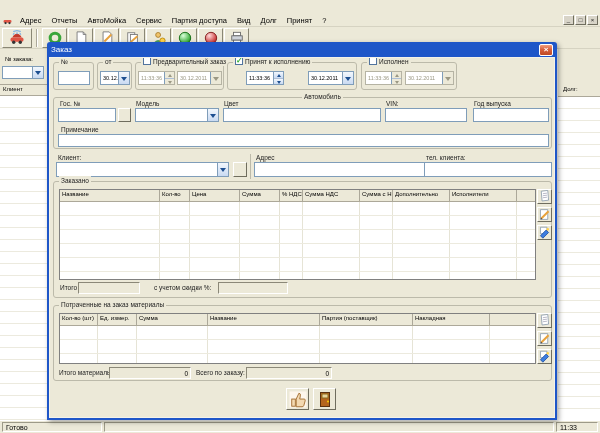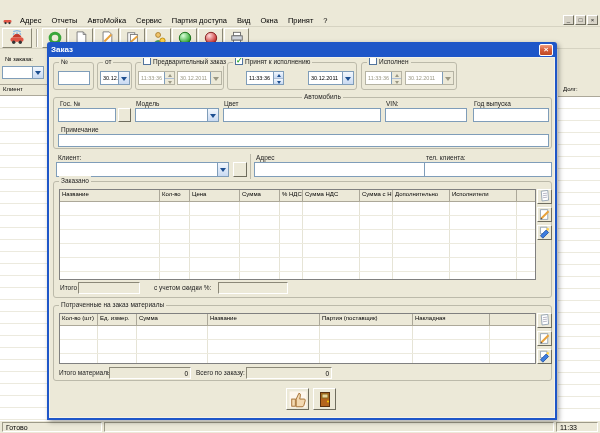--- a/index.html
+++ b/index.html
@@ -42,21 +42,21 @@
   .statusbar{position:absolute;left:0;bottom:0;width:600px;height:13px;box-sizing:border-box;
              background:#ece9d8;border-top:1px solid #fff;display:flex;align-items:stretch;
              font-size:7px;gap:2px;padding:1px 2px}
   .sb-cell{box-sizing:border-box;border:1px solid;border-color:#9d9a88 #fff #fff #9d9a88;
            padding:0 3px;display:flex;align-items:center}
   .sb-left{width:100px} .sb-fill{flex:1} .sb-right{width:42px}
   
   .dialog{position:absolute;left:47px;top:42px;width:510px;height:378px;box-sizing:border-box;
           background:#1e56c8;border-radius:3px 3px 0 0;padding:0 2px 2px;z-index:10;
           box-shadow:2px 2px 5px rgba(0,0,0,.35)}
-  .dlg-title{height:15px;display:flex;align-items:center;color:#fff;font-size:8px;font-weight:bold;padding:0 2px}
+  .dlg-title{height:15px;display:flex;align-items:center;color:#fff;font-size:8px;font-weight:normal;padding:0 2px}
   .dlg-x{margin-left:auto;width:14px;height:12px;box-sizing:border-box;border:1px solid #fff;border-radius:2px;
          background:linear-gradient(180deg,#f3a astretch,#d75e3c);background:linear-gradient(180deg,#f09c7e,#d7603e 45%,#bd4724);
          color:#fff;font-size:8px;line-height:10px;text-align:center;font-weight:bold;padding:0}
   .dlg-x::after{content:"×"}
   .dlg-content{position:relative;height:361px;background:#ece9d8;overflow:hidden;border:1px solid #f4f2e8;box-sizing:border-box}
   
   .grp{position:absolute;border:1px solid #bcbaaa;border-radius:3px;box-sizing:border-box}
   .cap{position:absolute;top:-6px;left:5px;background:#ece9d8;padding:0 2px;font-size:6.5px;line-height:9px;white-space:nowrap;color:#222}
   .lab{position:absolute;font-size:6.5px;white-space:nowrap;color:#222}
   .inp{position:absolute;box-sizing:border-box;background:#fff;border:1px solid #7f9db9;
@@ -112,21 +112,21 @@
       <circle cx="4.5" cy="12.5" r="2" fill="#333"></circle>
         <circle cx="11.5" cy="12.5" r="2" fill="#333"></circle>
     </svg>
     <span id="menu-items" style="display:flex">
         <span class="menu-item">Адрес</span>
         <span class="menu-item">Отчеты</span>
         <span class="menu-item">АвтоМойка</span>
         <span class="menu-item">Сервис</span>
         <span class="menu-item">Партия доступа</span>
         <span class="menu-item">Вид</span>
-        <span class="menu-item">Окна</span>
+        <span class="menu-item">Долг</span>
         <span class="menu-item">Принят</span>
         <span class="menu-item">?</span>
       </span>
     <span class="win-controls">
       <button class="wc wc-min"></button>
       <button class="wc wc-max"></button>
       <button class="wc wc-x"></button>
     </span>
   </div>
 

